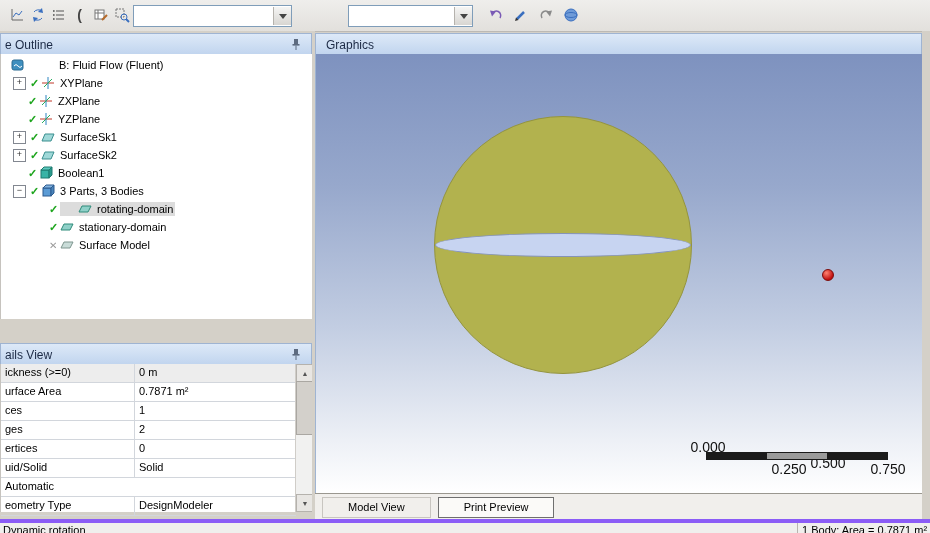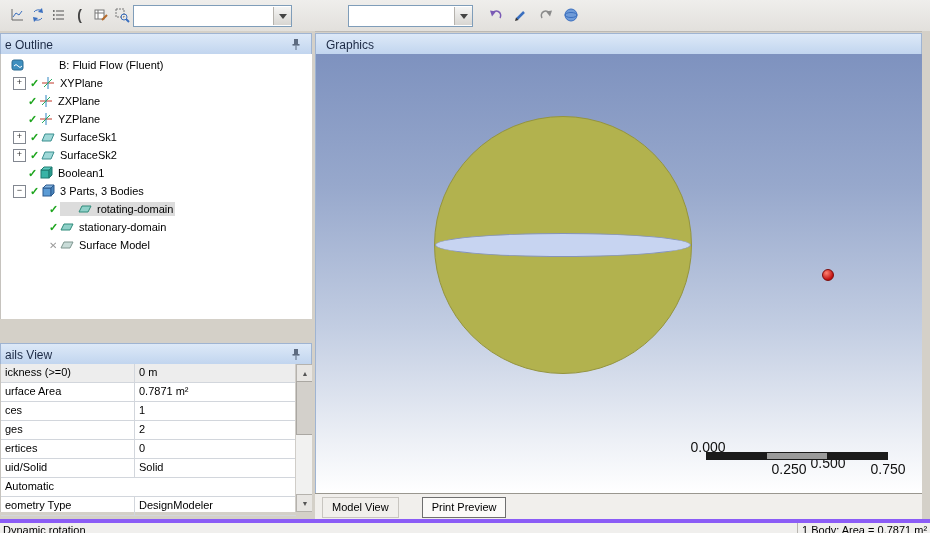--- a/index.html
+++ b/index.html
@@ -85,21 +85,21 @@
     background:#c7d4f1;border:1px solid #8593b8;}
   .gpoint{position:absolute;left:506px;top:215px;width:10px;height:10px;border-radius:50%;
     background:radial-gradient(circle at 35% 30%,#ff8372,#c01010 70%);border:1px solid #7d0a0a;}
   .ruler{position:absolute;left:0;top:0;width:0;height:0;}
   .rbar{position:absolute;left:390px;top:398px;display:flex;border:1px solid #1a1a1a;}
   .seg{width:60px;height:6px;}
   .seg.dark{background:#1b1b1b;} .seg.light{background:#9b9b9b;}
   .rlab{position:absolute;width:40px;text-align:center;font-size:14px;color:#101010;}
   .gtabs{position:absolute;left:0;top:462px;width:607px;height:26px;background:#f1efec;
     border-top:1px solid #9a978f;display:flex;align-items:center;padding-left:7px;}
-  .gtab{height:19px;line-height:18px;padding:0 9px;margin-right:20px;border:1px solid #c8c5c0;background:#f1efec;}
+  .gtab{height:19px;line-height:18px;padding:0 25px;margin-right:4px;border:1px solid #c8c5c0;background:#f1efec;}
   .gtab.boxed{border:1px solid #6f6f6f;background:#fbfaf8;margin-left:3px;}
 
   
   .statusbar{position:absolute;left:0;top:519px;width:930px;height:14px;background:#f0efed;
     border-top:4px solid #8b5cf6;overflow:hidden;}
   .st-left{position:absolute;left:3px;top:1px;line-height:13px;white-space:nowrap;}
   .st-right{position:absolute;left:797px;right:0;top:0;bottom:0;border-left:1px solid #b8b5b0;
     padding:1px 0 0 4px;line-height:13px;white-space:nowrap;}
 </style>
 </head>

